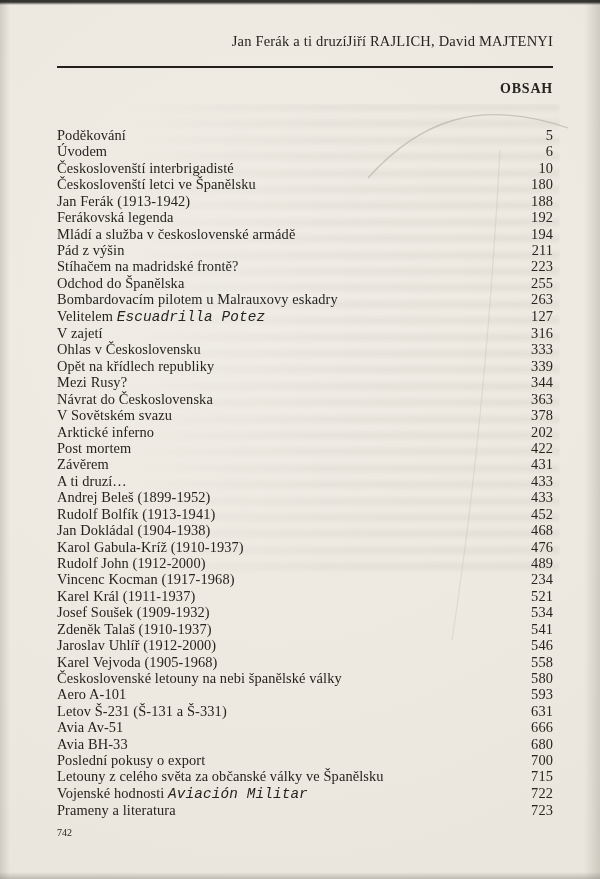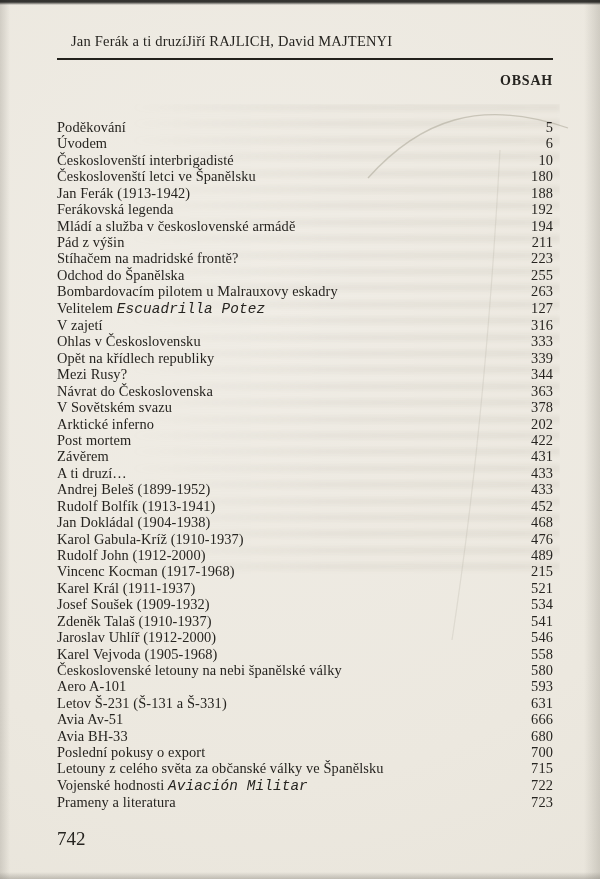--- a/index.html
+++ b/index.html
@@ -21,24 +21,24 @@
       linear-gradient(270deg, rgba(140,136,126,0.30) 0px, rgba(140,136,126,0) 16px),
       radial-gradient(130% 90% at 45% 35%, #f0ede6 0%, #ece8df 60%, #e7e3d9 100%);
   }
   .content {
     position: relative;
     padding: 33px 47px 0 57px;
     z-index: 2;
   }
   .header-row {
     display: flex;
-    justify-content: flex-start;
+    justify-content: flex-end;
     align-items: baseline;
     border-bottom: 2px solid #23211c;
-    padding-bottom: 8px;
+    padding-bottom: 16px;
     font-size: 14.5px;
     letter-spacing: 0.2px;
   }
   .header-left { padding-left: 14px; }
   .doc-title {
     text-align: right;
     font-weight: bold;
     font-size: 14px;
     letter-spacing: 0.8px;
     margin-top: 13px;
@@ -47,22 +47,22 @@
     margin-top: 30px;
     font-size: 14.4px;
     line-height: 16.42px;
     letter-spacing: 0.1px;
   }
   .toc-row { display: flex; }
   .toc-title { flex: 1; white-space: pre; }
   .toc-title em { font-style: italic; font-family: Liberation Mono, monospace; }
   .toc-page { text-align: right; min-width: 42px; }
   .footer-page {
-    margin-top: 17px;
-    font-size: 19px;
+    margin-top: 8px;
+    font-size: 10px;
   }
   
   .artifact-svg {
     position: absolute;
     left: 0; top: 0;
     z-index: 1;
     pointer-events: none;
   }
   .ghosting {
     position: absolute;
@@ -232,21 +232,21 @@
     <span class="toc-page">476</span>
   </div>
 
   <div class="toc-row">
     <span class="toc-title"><span class="t">Rudolf John (1912-2000)</span></span>
     <span class="toc-page">489</span>
   </div>
 
   <div class="toc-row">
     <span class="toc-title"><span class="t">Vincenc Kocman (1917-1968)</span></span>
-    <span class="toc-page">215</span>
+    <span class="toc-page">234</span>
   </div>
 
   <div class="toc-row">
     <span class="toc-title"><span class="t">Karel Král (1911-1937)</span></span>
     <span class="toc-page">521</span>
   </div>
 
   <div class="toc-row">
     <span class="toc-title"><span class="t">Josef Soušek (1909-1932)</span></span>
     <span class="toc-page">534</span>

